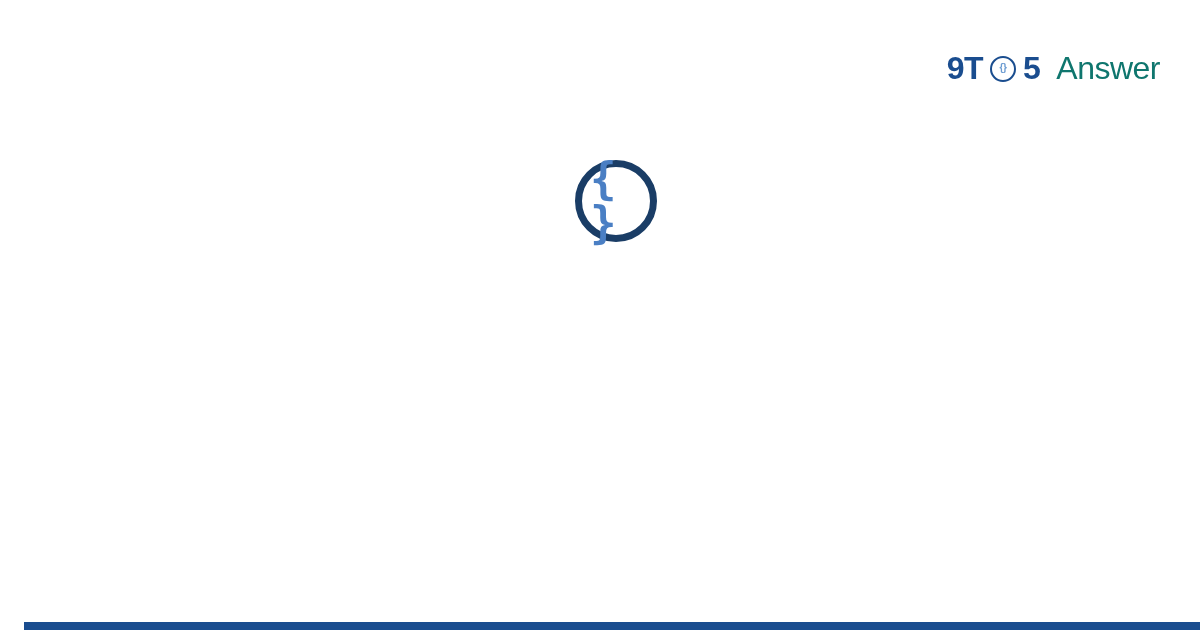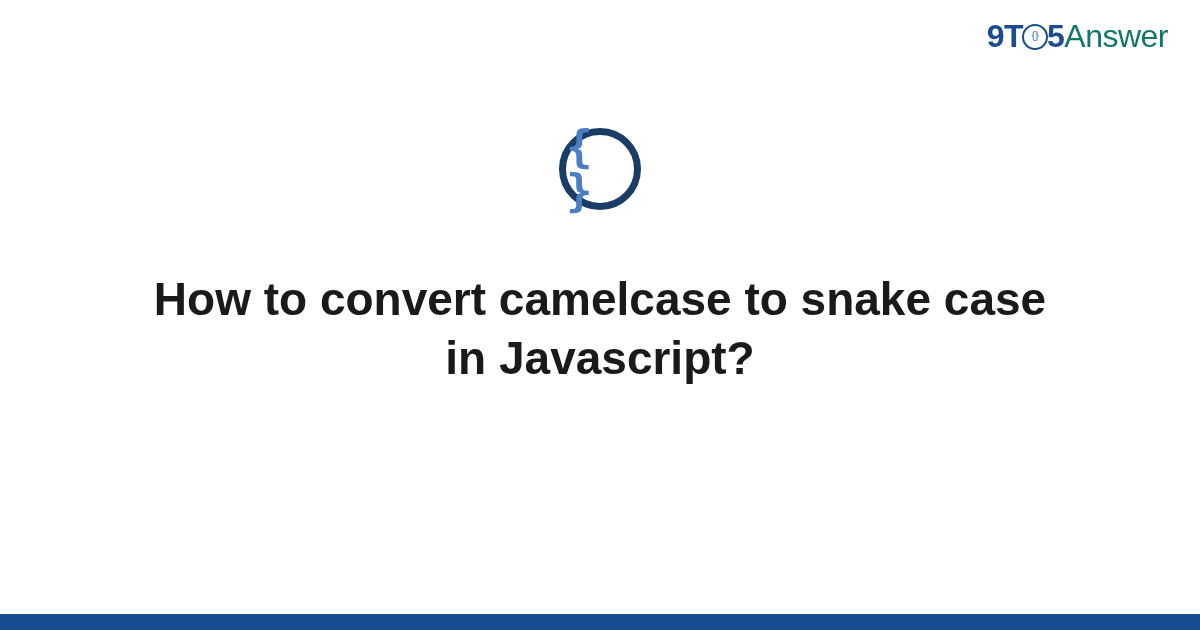--- a/index.html
+++ b/index.html
@@ -1,16 +1,16 @@
 <!DOCTYPE html>
 <html><head>
   <meta charset="utf-8">
   <style>
     * {
-      margin: 0;
+      margin: 8px;
       padding: 0;
       box-sizing: border-box;
     }
     body {
       width: 1200px;
       height: 630px;
       font-family: -apple-system, BlinkMacSystemFont, "Segoe UI", Helvetica, Arial, sans-serif;
       background: #ffffff;
       position: relative;
       overflow: hidden;
@@ -108,16 +108,15 @@
     <span class="logo-nine">9T</span><span class="logo-clock">
         <span class="logo-clock-inner">{}</span>
       </span><span class="logo-five">5</span><span class="logo-answer">Answer</span>
   </div>
 </header>
 
 <main class="content">
   <div class="icon-circle">
     <span class="icon-braces">{ }</span>
   </div>
-  <h1 class="title">How to convert camelcase to snake case in Javascript?</h1>
 </main>
 
 <div class="footer-bar"></div>
 
 </body></html>

